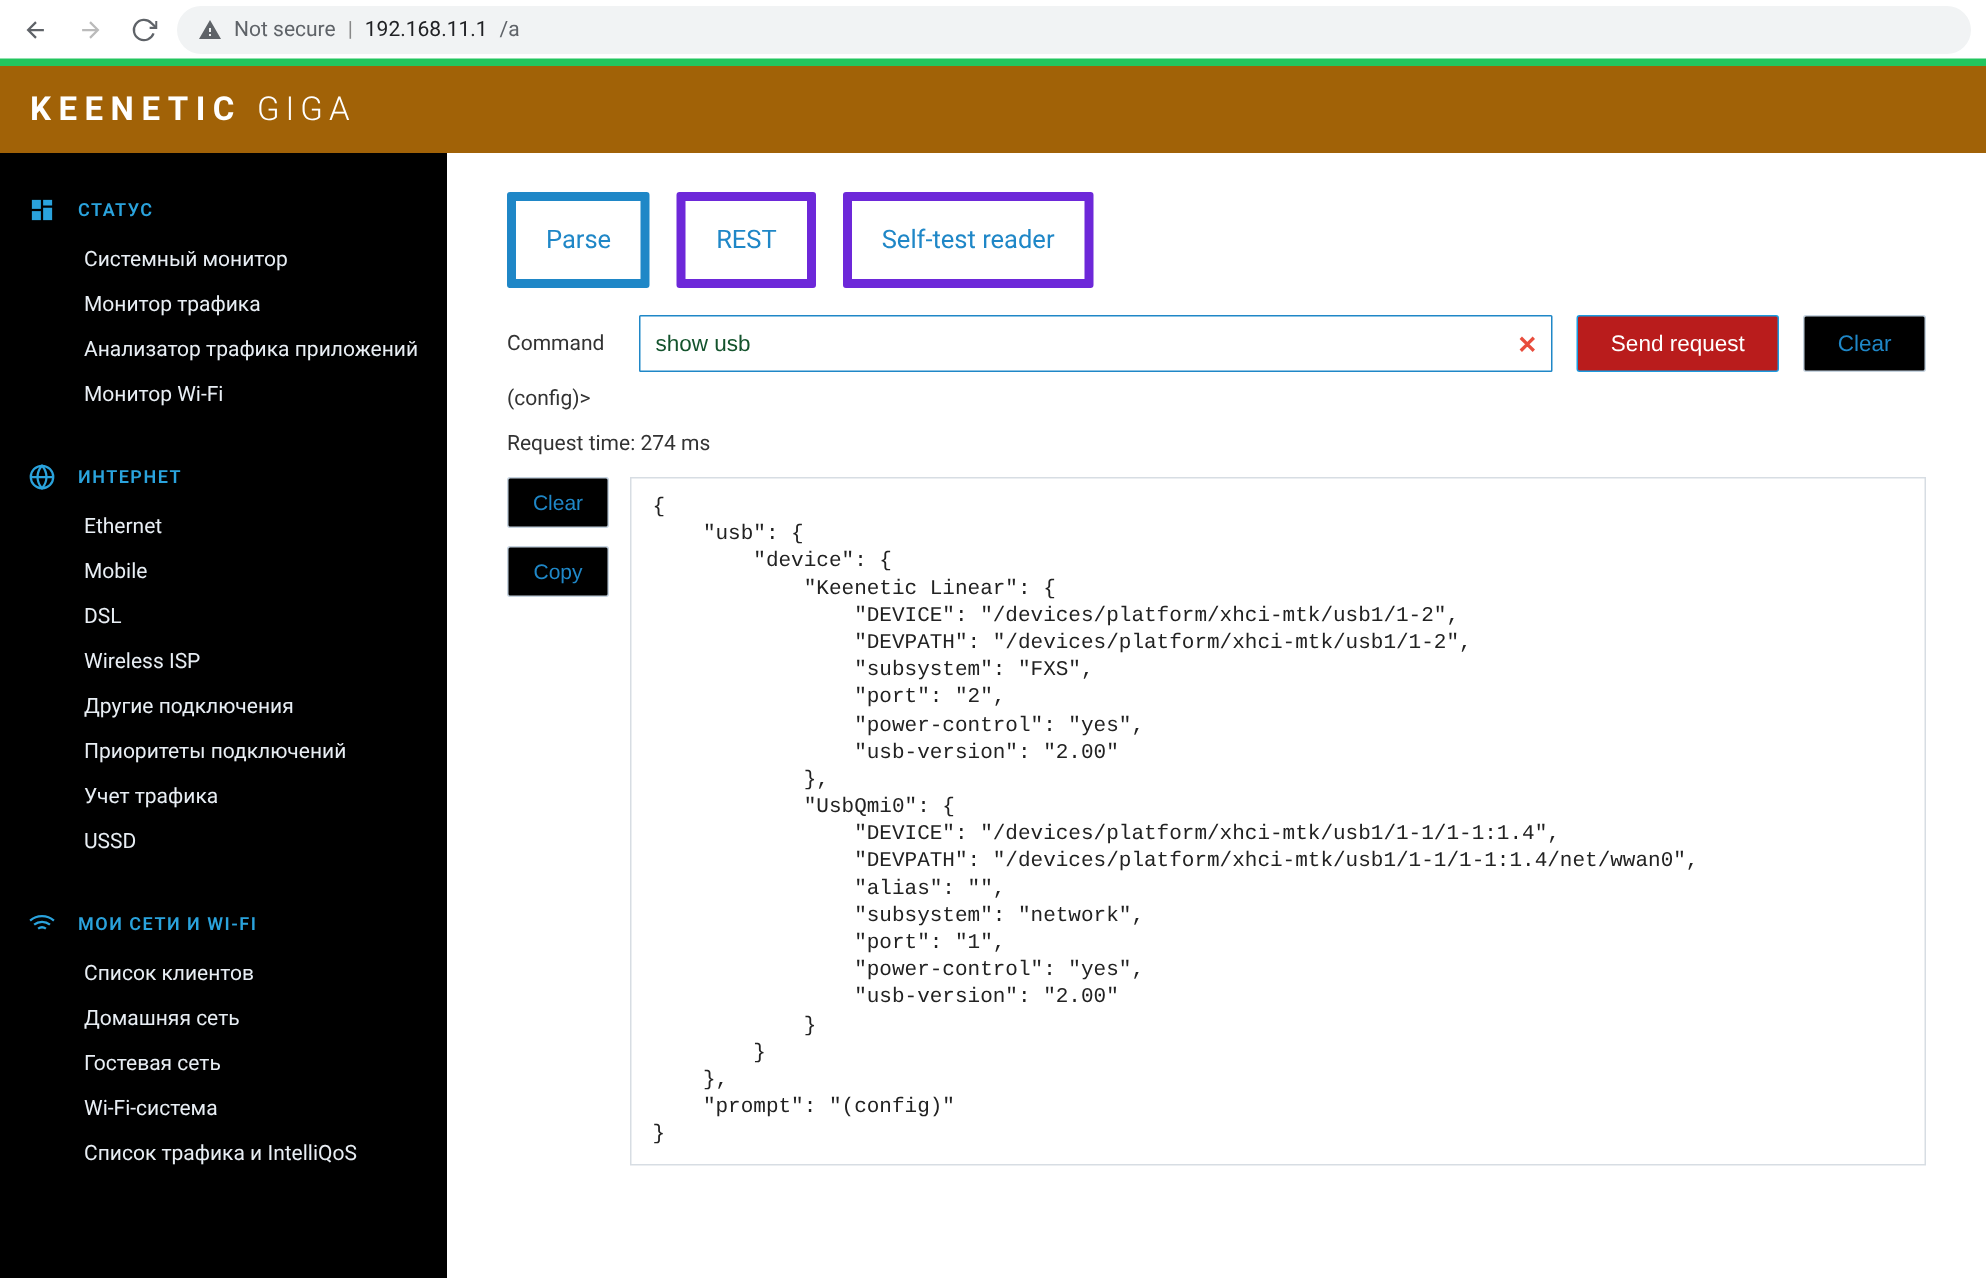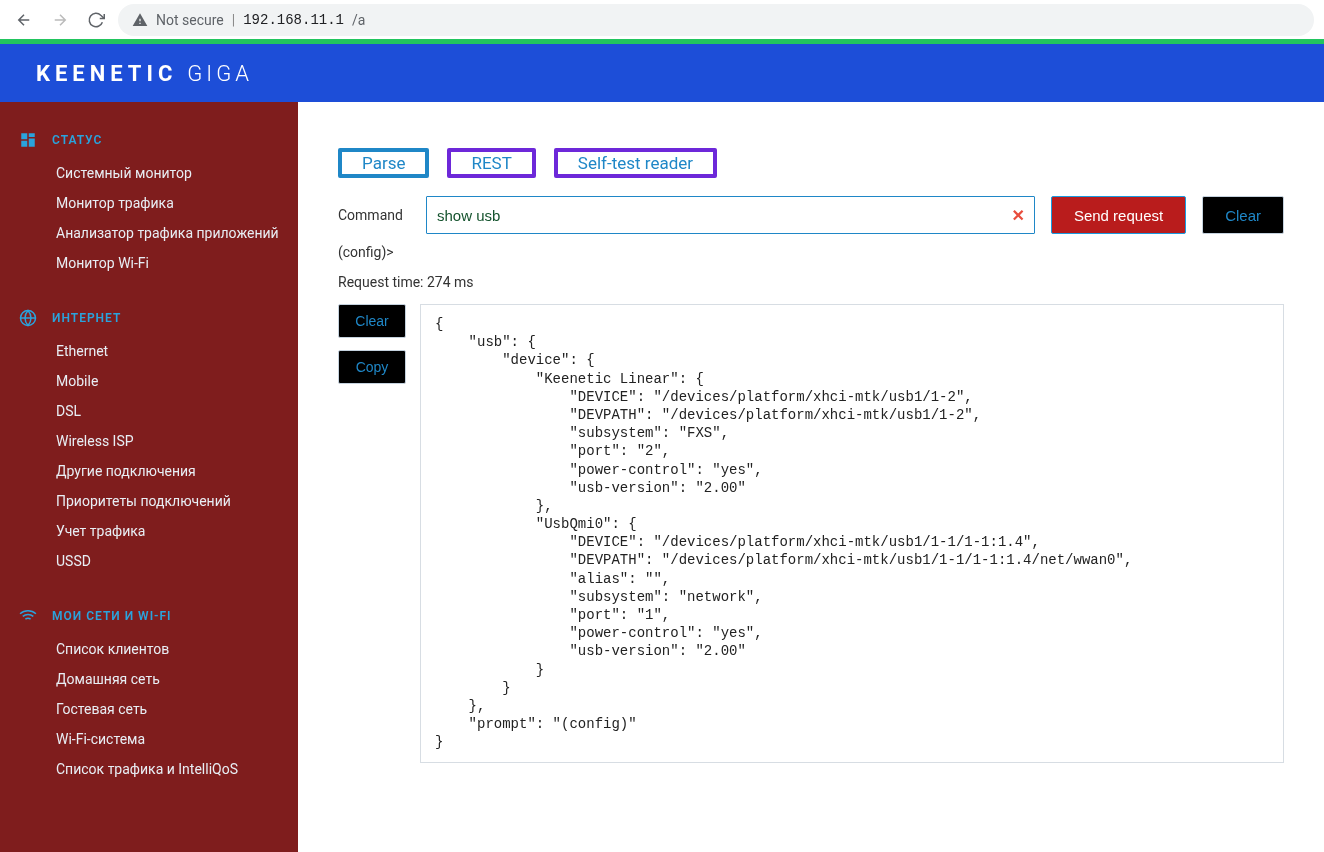--- a/index.html
+++ b/index.html
@@ -5,41 +5,41 @@
     * { margin: 0; padding: 0; box-sizing: border-box; }
     body { font-family: -apple-system, BlinkMacSystemFont, "Segoe UI", Roboto, Arial, sans-serif; font-size: 14px; color: #333; background: #fff; }
     
     
     .browser-bar { height: 44px; background: #fff; display: flex; align-items: center; padding: 0 10px; gap: 8px; border-bottom: 5px solid #22c55e; }
     .browser-nav-btn { width: 28px; height: 28px; display: flex; align-items: center; justify-content: center; color: #5f6368; cursor: pointer; border-radius: 50%; }
     .browser-nav-btn.disabled { color: #bbb; }
     .address-bar { flex: 1; height: 32px; background: #f1f3f4; border-radius: 16px; display: flex; align-items: center; padding: 0 14px; gap: 8px; color: #5f6368; font-size: 14px; }
     .address-bar .secure-label { color: #5f6368; }
     .address-bar .sep { color: #888; }
-    .address-bar .url { color: #202124; font-family: Liberation Mono, monospace; }
+    .address-bar .url { color: #202124; }
     .address-bar .url-path { color: #5f6368; }
 
     
-    .brand-bar { height: 58px; background: #1d4ed8; display: flex; align-items: center; padding: 0 36px; }
+    .brand-bar { height: 58px; background: #a16207; display: flex; align-items: center; padding: 0 20px; }
     .brand-logo { color: #fff; font-size: 22px; letter-spacing: 5px; font-weight: 700; display: flex; align-items: baseline; gap: 10px; }
     .brand-sub { font-weight: 300; letter-spacing: 4px; }
 
     
     .layout { display: flex; height: calc(852px - 44px - 58px); }
-    .sidebar { width: 298px; background: #7f1d1d; color: #d0dbe6; overflow-y: auto; padding: 20px 0 10px; }
+    .sidebar { width: 298px; background: #000000; color: #d0dbe6; overflow-y: auto; padding: 20px 0 10px; }
     .sidebar-section { margin-bottom: 22px; }
     .sidebar-section-header { display: flex; align-items: center; gap: 14px; padding: 8px 18px; color: #2aa3dd; font-size: 12px; letter-spacing: 1px; font-weight: 600; text-transform: uppercase; }
     .sidebar-section-header .icon { width: 20px; height: 20px; display: flex; align-items: center; justify-content: center; color: #2aa3dd; }
     .sidebar-item { padding: 7px 18px 7px 56px; font-size: 14px; color: #e8eef4; cursor: pointer; }
 
     .main { flex: 1; padding: 26px 40px; overflow: auto; background: #fff; }
 
     
     .tabs { display: flex; gap: 18px; margin-bottom: 18px; }
-    .tab { padding: 1px 20px; border: 4px solid #6d28d9; border-radius: 2px; font-size: 17px; color: #1f87c7; cursor: pointer; background: #fff; margin-top: 20px; }
+    .tab { padding: 16px 20px; border: 6px solid #6d28d9; border-radius: 2px; font-size: 17px; color: #1f87c7; cursor: pointer; background: #fff; }
     .tab.active { border-color: #1f87c7; color: #1f87c7; }
 
     
     .cmd-row { display: flex; align-items: center; gap: 16px; margin-bottom: 10px; }
     .cmd-label { width: 72px; font-size: 14px; color: #333; }
     .cmd-input-wrap { flex: 1; position: relative; display: flex; align-items: center; }
     .cmd-input { width: 100%; height: 38px; border: 1px solid #1f87c7; padding: 0 34px 0 10px; font-size: 15px; color: #14532d; outline: none; border-radius: 1px; }
     .cmd-clear-x { position: absolute; right: 10px; color: #e84d3d; cursor: pointer; font-size: 16px; font-weight: 700; }
     .btn { height: 38px; padding: 0 22px; border-radius: 2px; font-size: 15px; cursor: pointer; border: 1px solid transparent; }
     .btn-primary { background: #b91c1c; color: #fff; border-color: #1a9be0; }

